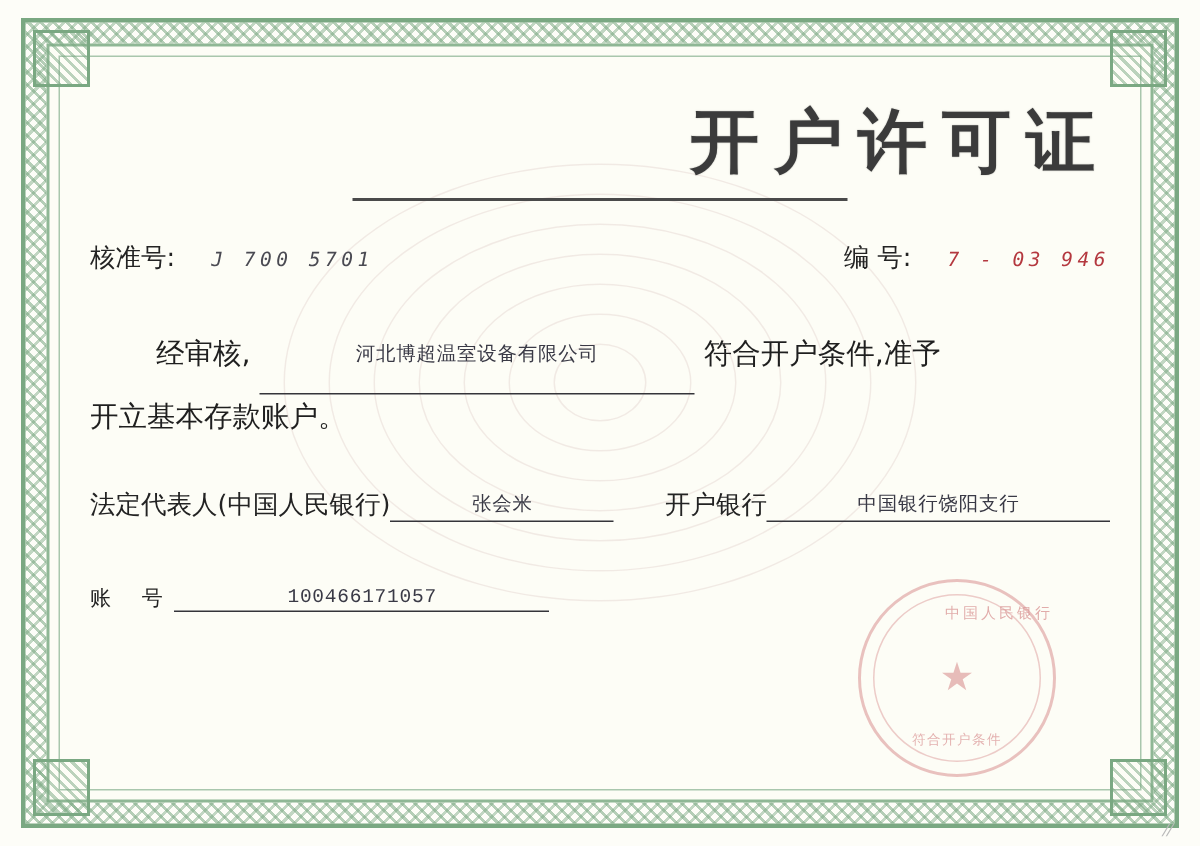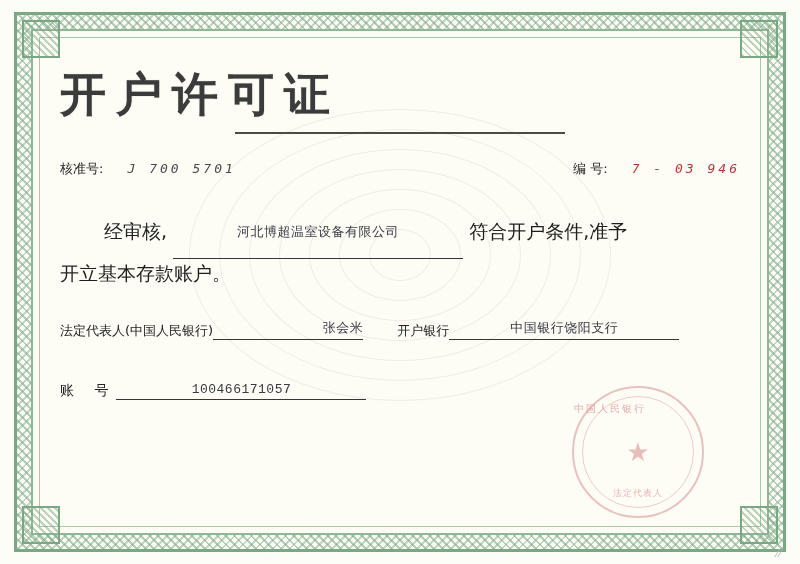--- a/index.html
+++ b/index.html
@@ -104,21 +104,21 @@
   
   .content {
     position: absolute;
     left: 60px;
     top: 48px;
     right: 60px;
     bottom: 48px;
   }
 
   .title {
-    text-align: left;
+    text-align: right;
     font-family: "DejaVu Serif", serif;
     font-size: 46px;
     font-weight: bold;
     letter-spacing: 10px;
     color: #3b3b3b;
     margin-top: 16px;
     text-shadow: 0 0 1px rgba(0,0,0,0.35);
   }
   .title-underline {
     width: 330px;
@@ -130,21 +130,21 @@
   .row-nums {
     display: flex;
     justify-content: space-between;
     align-items: flex-end;
     margin-top: 26px;
     font-size: 13px;
     color: #2d2d2d;
   }
   .label {
     font-family: "DejaVu Sans", sans-serif;
-    font-size: 13px;
+    font-size: 17px;
     color: #232323;
     white-space: nowrap;
   }
   .num-value {
     font-family: "DejaVu Sans Mono", monospace;
     font-size: 13px;
     color: #4a4a52;
     letter-spacing: 3px;
     margin-left: 20px;
     font-style: italic;
@@ -171,21 +171,21 @@
   }
   .fill-line .handwrite {
     font-family: Liberation Mono, monospace;
     font-size: 13px;
     color: #3a3a46;
     position: relative;
     top: -2px;
     letter-spacing: 0.5px;
   }
   .fill-company { width: 290px; }
-  .fill-rep     { width: 150px; text-align: right; }
+  .fill-rep     { width: 150px; }
   .fill-bank    { width: 230px; }
   .fill-account { width: 250px; }
 
   .para2 {
     margin-top: 2px;
     font-size: 19px;
     color: #1f1f1f;
   }
 
   .row-rep {
@@ -242,21 +242,21 @@
     top: 50%;
     transform: translate(-50%, -50%);
     color: rgba(186,56,62,0.6);
     font-size: 26px;
   }
   .seal .seal-top {
     position: absolute;
     left: 0;
     top: 14px;
     width: 100%;
-    text-align: left;
+    text-align: right;
     font-size: 10px;
     letter-spacing: 2px;
     color: rgba(186,56,62,0.75);
   }
   .seal .seal-bottom {
     position: absolute;
     left: 0;
     bottom: 16px;
     width: 100%;
     text-align: center;
@@ -343,18 +343,18 @@
       </span>
     </div>
 
 
   </div>
 
   <div class="seal">
     <div class="seal-inner"></div>
     <div class="seal-top">中国人民银行</div>
     <div class="seal-star">★</div>
-    <div class="seal-bottom">法定代表人</div>
+    <div class="seal-bottom">符合开户条件</div>
   </div>
 
   <div class="corner-mark">⁄⁄</div>
 
 </div>
 
 </body></html>

